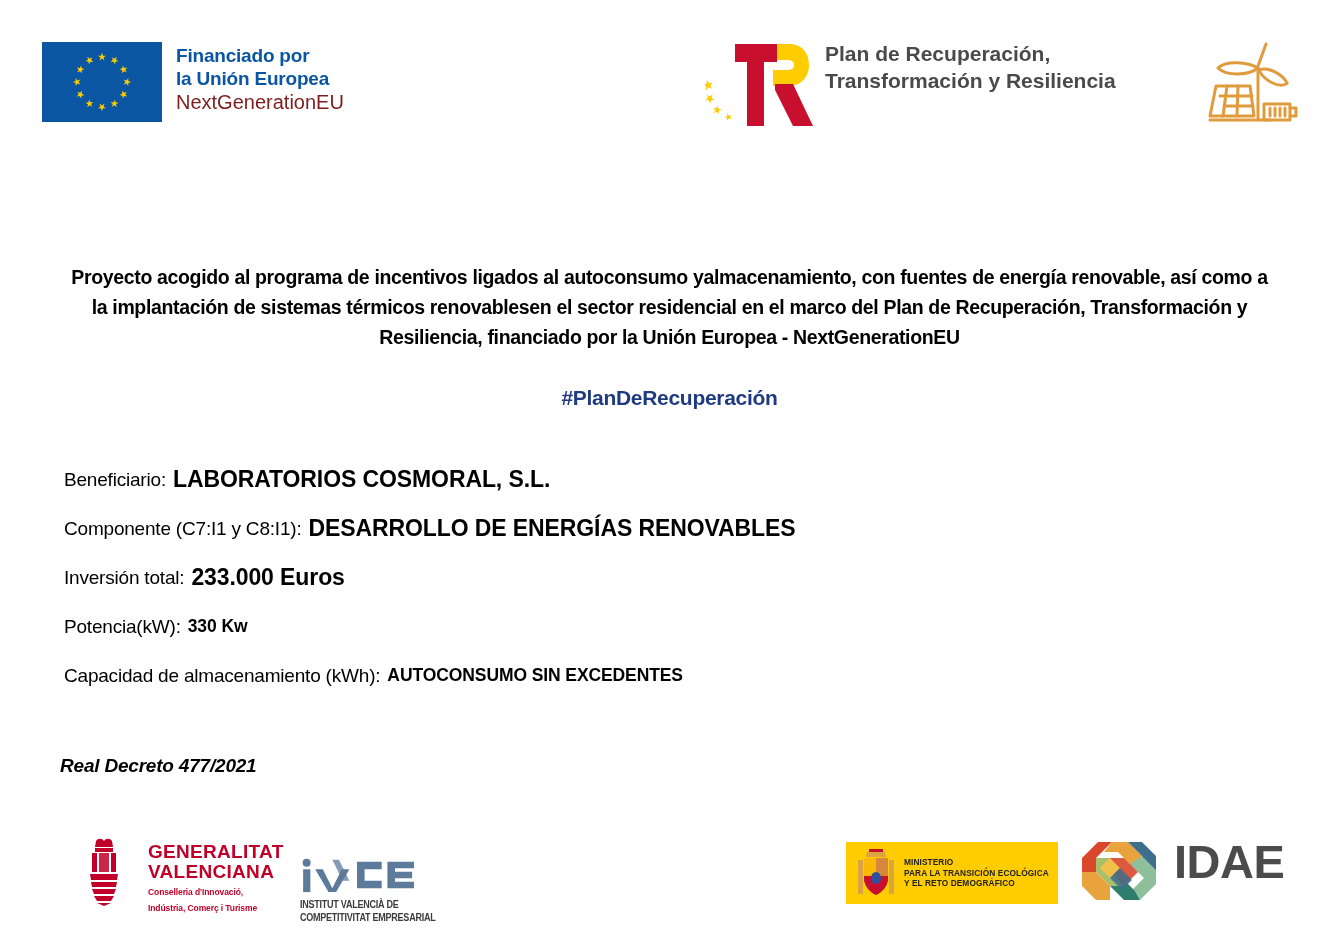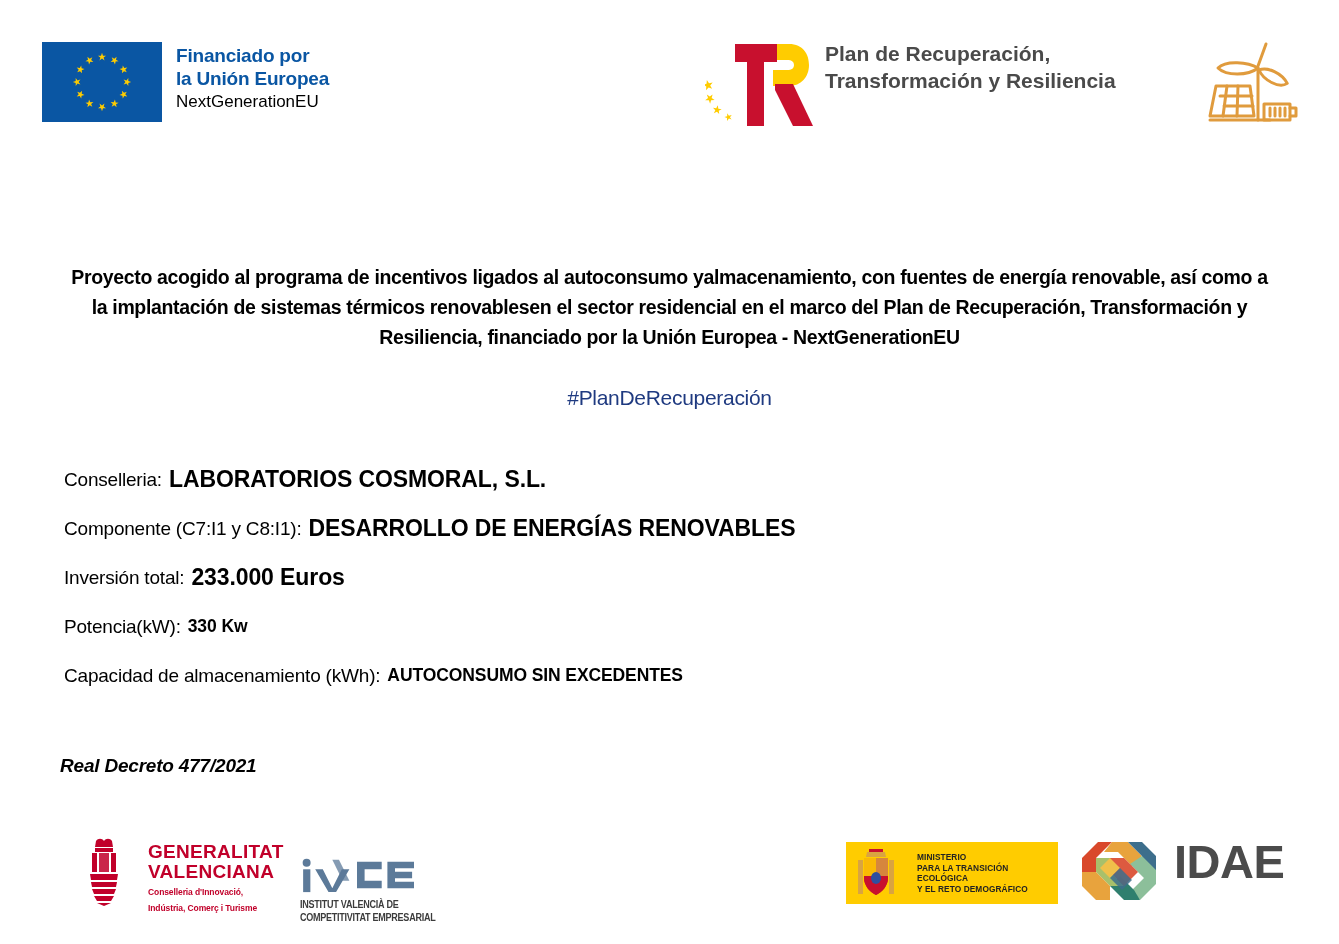--- a/index.html
+++ b/index.html
@@ -51,22 +51,22 @@
   }
   .eu-line1, .eu-line2 {
     color: #0A56A3;
     font-weight: bold;
     font-size: 19px;
     line-height: 23px;
     letter-spacing: -0.2px;
     white-space: nowrap;
   }
   .eu-line3 {
-    color: #000000;
-    font-size: 17px;
+    color: #7f1d1d;
+    font-size: 20px;
     line-height: 24px;
     white-space: nowrap;
   }
 
   
   .prtr-logo {
     position: absolute;
     left: 705px;
     top: 40px;
     display: flex;
@@ -107,21 +107,21 @@
     letter-spacing: -0.35px;
   }
 
   .hashtag {
     position: absolute;
     top: 386px;
     left: 0;
     width: 1339px;
     text-align: center;
     color: #1F3A80;
-    font-weight: normal;
+    font-weight: bold;
     font-size: 21px;
     letter-spacing: -0.3px;
   }
 
   .fields {
     position: absolute;
     top: 455px;
     left: 64px;
     width: 1180px;
   }
@@ -214,21 +214,21 @@
     left: 846px;
     top: 22px;
     width: 212px;
     height: 62px;
     background: #FFCC00;
     display: flex;
     align-items: center;
   }
   .min-shield { width: 42px; height: 50px; margin-left: 9px; flex: none; }
   .min-txt {
-    margin-left: 20px;
+    margin-left: 7px;
     color: #222;
     font-size: 8.3px;
     font-weight: bold;
     line-height: 10.5px;
     letter-spacing: 0.1px;
   }
 
   
   .idae {
     position: absolute;
@@ -355,21 +355,21 @@
     </g>
   </svg>
 </div>
 
 <div class="intro">Proyecto  acogido al programa de incentivos ligados al autoconsumo yalmacenamiento, con fuentes de energía renovable, así como a la implantación de sistemas térmicos renovablesen el sector residencial en el marco del Plan de Recuperación, Transformación y Resiliencia, financiado por la Unión Europea - NextGenerationEU</div>
 
 <div class="hashtag">#PlanDeRecuperación</div>
 
 <div class="fields">
   <div class="field-row">
-    <span class="field-label">Conselleria:</span>
+    <span class="field-label">Beneficiario:</span>
     <span class="field-value big">LABORATORIOS COSMORAL, S.L.</span>
   </div>
   <div class="field-row">
     <span class="field-label">Componente (C7:I1 y C8:I1):</span>
     <span class="field-value big">DESARROLLO DE ENERGÍAS RENOVABLES</span>
   </div>
   <div class="field-row">
     <span class="field-label">Inversión total:</span>
     <span class="field-value big">233.000 Euros</span>
   </div>

